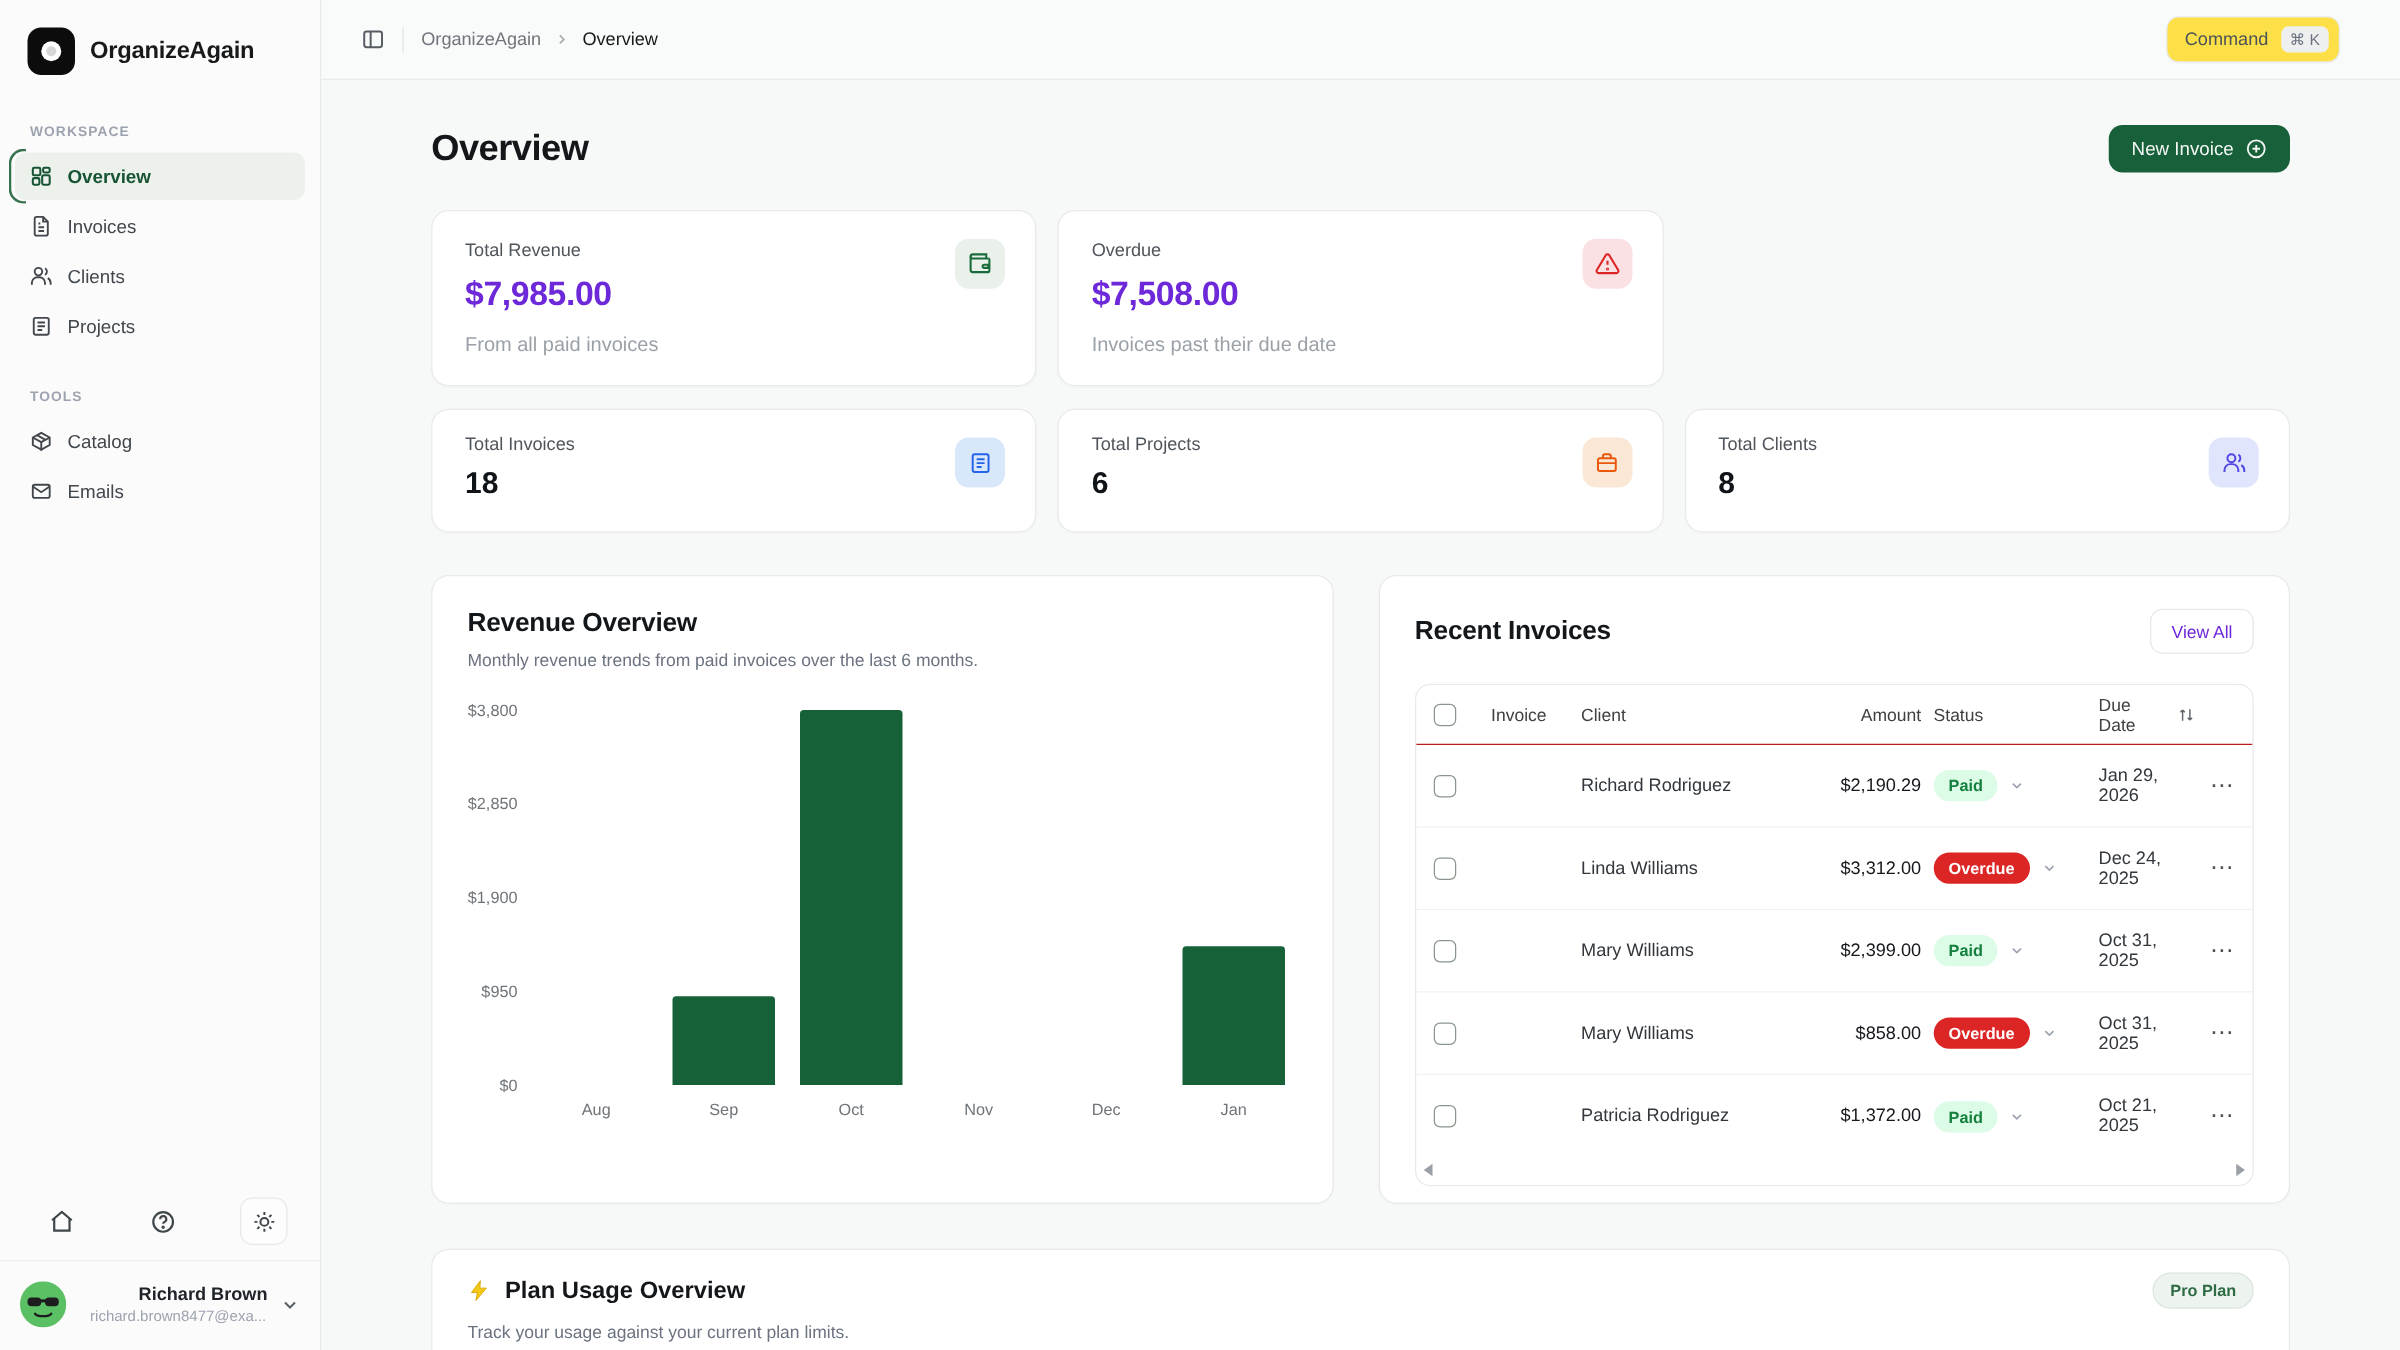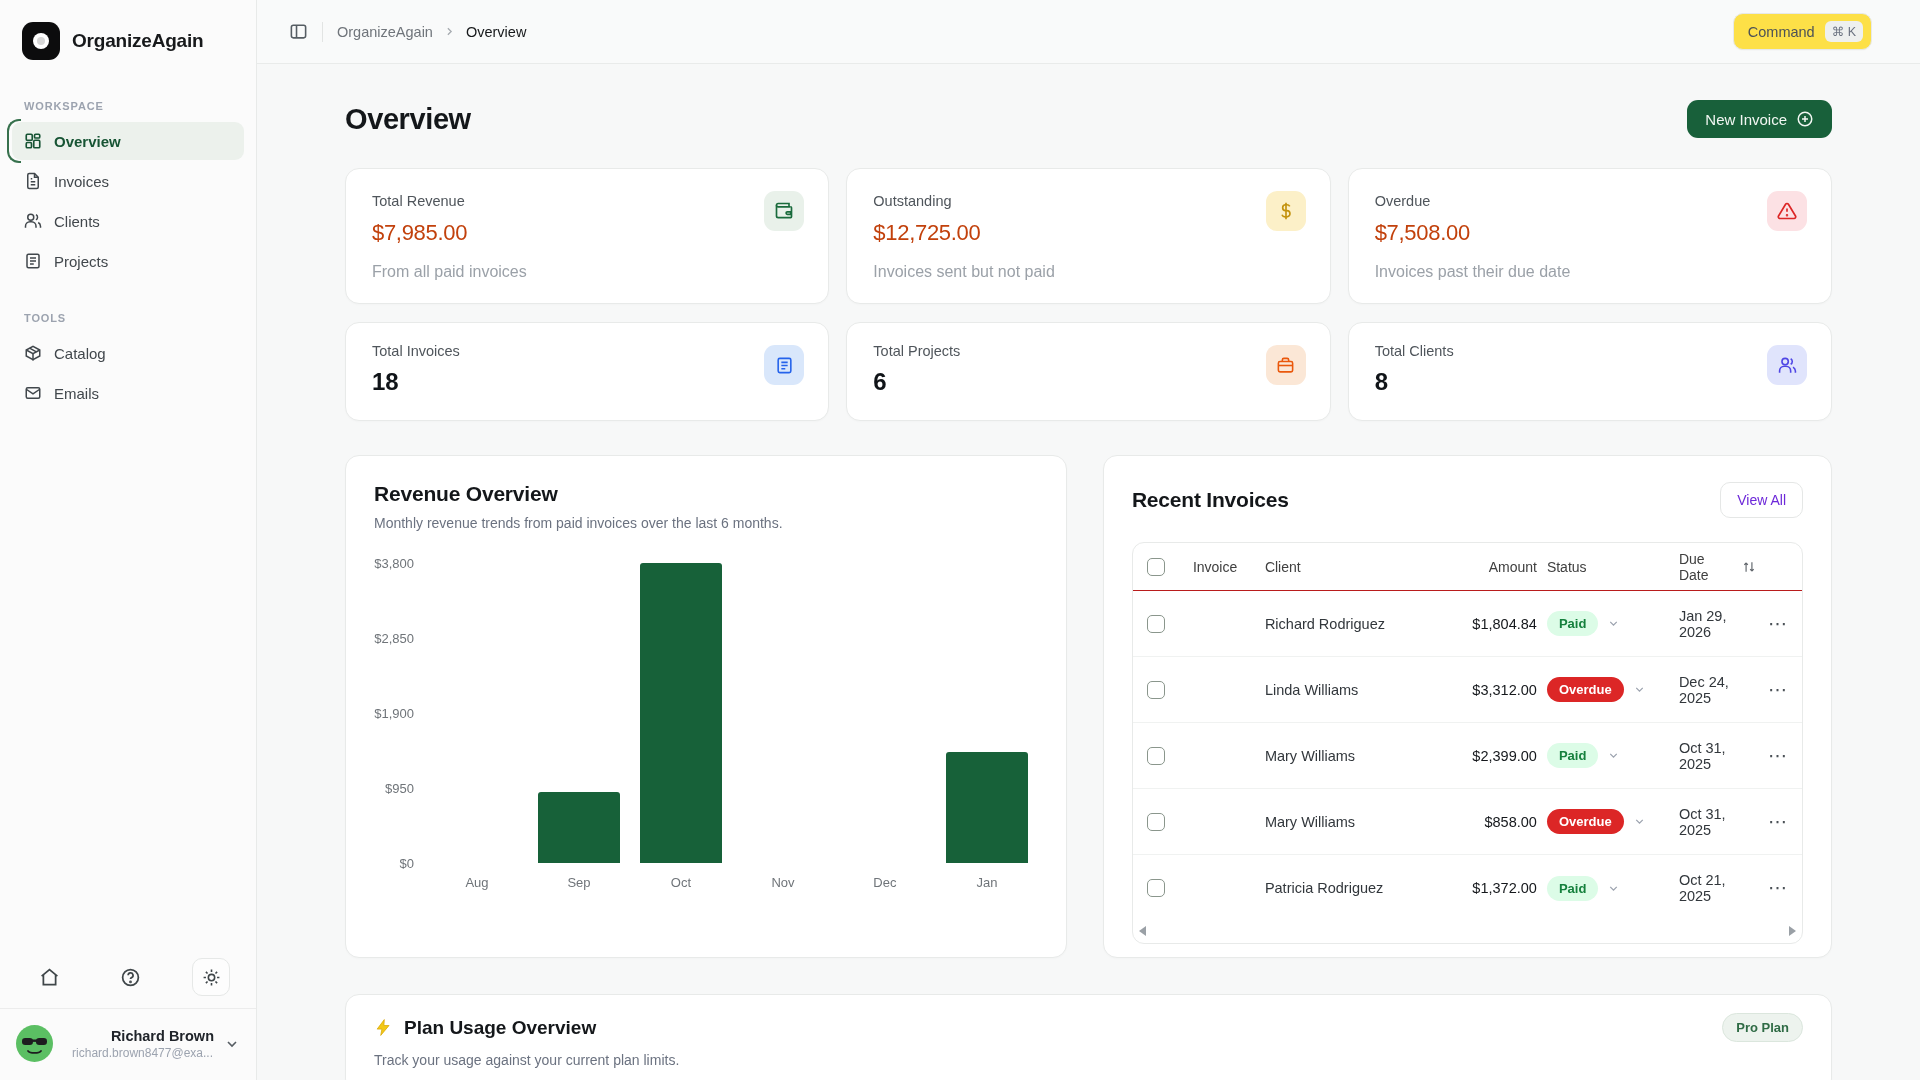--- a/index.html
+++ b/index.html
@@ -70,21 +70,21 @@
 
   .grid3 { display:grid; grid-template-columns:1fr 1fr 1fr; gap:17px; }
   .stats-row1 { margin-top:30px; }
   .stats-row2 { margin-top:18px; }
   .card {
     background:#fff; border:1px solid #e8eae9; border-radius:14px; position:relative;
     box-shadow:0 1px 2px rgba(16,24,40,0.02);
   }
   .stat-card { padding:24px 26px 22px; }
   .stat-label { font-size:14.5px; color:#4f555b; }
-  .stat-value { font-size:22px; font-weight:400; color:#c2410c; margin-top:11px; letter-spacing:-0.3px; }
+  .stat-value { font-size:27px; font-weight:700; color:#6d28d9; margin-top:11px; letter-spacing:-0.3px; }
   .stat-caption { font-size:16px; color:#9ba1a8; margin-top:17px; }
   .stat-icon { position:absolute; top:22px; right:24px; width:40px; height:40px; border-radius:11px; display:flex; align-items:center; justify-content:center; }
   .count-card { padding:20px 26px 24px; }
   .count-value { font-size:24px; font-weight:700; color:#101418; margin-top:9px; }
 
   .panels { margin-top:34px; display:grid; grid-template-columns:1fr 1.01fr; gap:36px; }
   .panel { padding:26px 28px; height:503px; }
   .panel-title { font-size:21px; font-weight:700; letter-spacing:-0.2px; color:#14171a; }
   .panel-sub { font-size:14px; color:#6b7280; margin-top:9px; }
 
@@ -314,31 +314,20 @@
     <div class="grid3 stats-row1">
       <div class="card stat-card">
         <div class="stat-label">Total Revenue</div>
         <div class="stat-value">$7,985.00</div>
         <div class="stat-caption">From all paid invoices</div>
         <div class="stat-icon" style="background:#e9f1ea; color:#1a6b3c;">
           <svg width="20" height="20" viewBox="0 0 24 24" fill="none" stroke="currentColor" stroke-width="2">
               <path d="M20 7H5a2 2 0 0 1-2-2 2 2 0 0 1 2-2h13v4"></path>
               <path d="M3 5v13a2 2 0 0 0 2 2h15a1 1 0 0 0 1-1V8a1 1 0 0 0-1-1"></path>
               <path d="M16 13h4v3h-4a1.5 1.5 0 0 1 0-3z"></path>
-            </svg>
-        </div>
-      </div>
-      <div class="card stat-card">
-        <div class="stat-label">Outstanding</div>
-        <div class="stat-value">$12,725.00</div>
-        <div class="stat-caption">Invoices sent but not paid</div>
-        <div class="stat-icon" style="background:#fcf0c8; color:#c3920e;">
-          <svg width="20" height="20" viewBox="0 0 24 24" fill="none" stroke="currentColor" stroke-width="2">
-              <path d="M12 2v20"></path>
-              <path d="M16.5 6.5a4 4 0 0 0-4-2h-1a3.5 3.5 0 0 0 0 7h1.5a3.75 3.75 0 0 1 0 7.5H11a4 4 0 0 1-3.8-2.5"></path>
             </svg>
         </div>
       </div>
       <div class="card stat-card">
         <div class="stat-label">Overdue</div>
         <div class="stat-value">$7,508.00</div>
         <div class="stat-caption">Invoices past their due date</div>
         <div class="stat-icon" style="background:#fce1e4; color:#dc2626;">
           <svg width="20" height="20" viewBox="0 0 24 24" fill="none" stroke="currentColor" stroke-width="2">
               <path d="M10.3 3.9L1.8 18a2 2 0 0 0 1.7 3h17a2 2 0 0 0 1.7-3L13.7 3.9a2 2 0 0 0-3.4 0z"></path>
@@ -452,21 +441,21 @@
                   </svg>
               </span>
             </span>
             <span></span>
           </div>
           <div class="t-body">
               <div class="t-row">
                 <span class="checkbox"></span>
                 <span class="cell-invoice"></span>
                 <span class="cell-client">Richard Rodriguez</span>
-                <span class="cell-amount">$1,804.84</span>
+                <span class="cell-amount">$2,190.29</span>
                 <span class="cell-status">
                   <span class="pill paid">Paid</span>
                   <span style="color:#9ca3af;">
                     <svg width="13" height="13" viewBox="0 0 24 24" fill="none" stroke="currentColor" stroke-width="2.4">
                       <path d="M6 9l6 6 6-6"></path>
                     </svg>
                   </span>
                 </span>
                 <span class="cell-due">Jan 29, 2026</span>
                 <span class="cell-menu">⋯</span>

